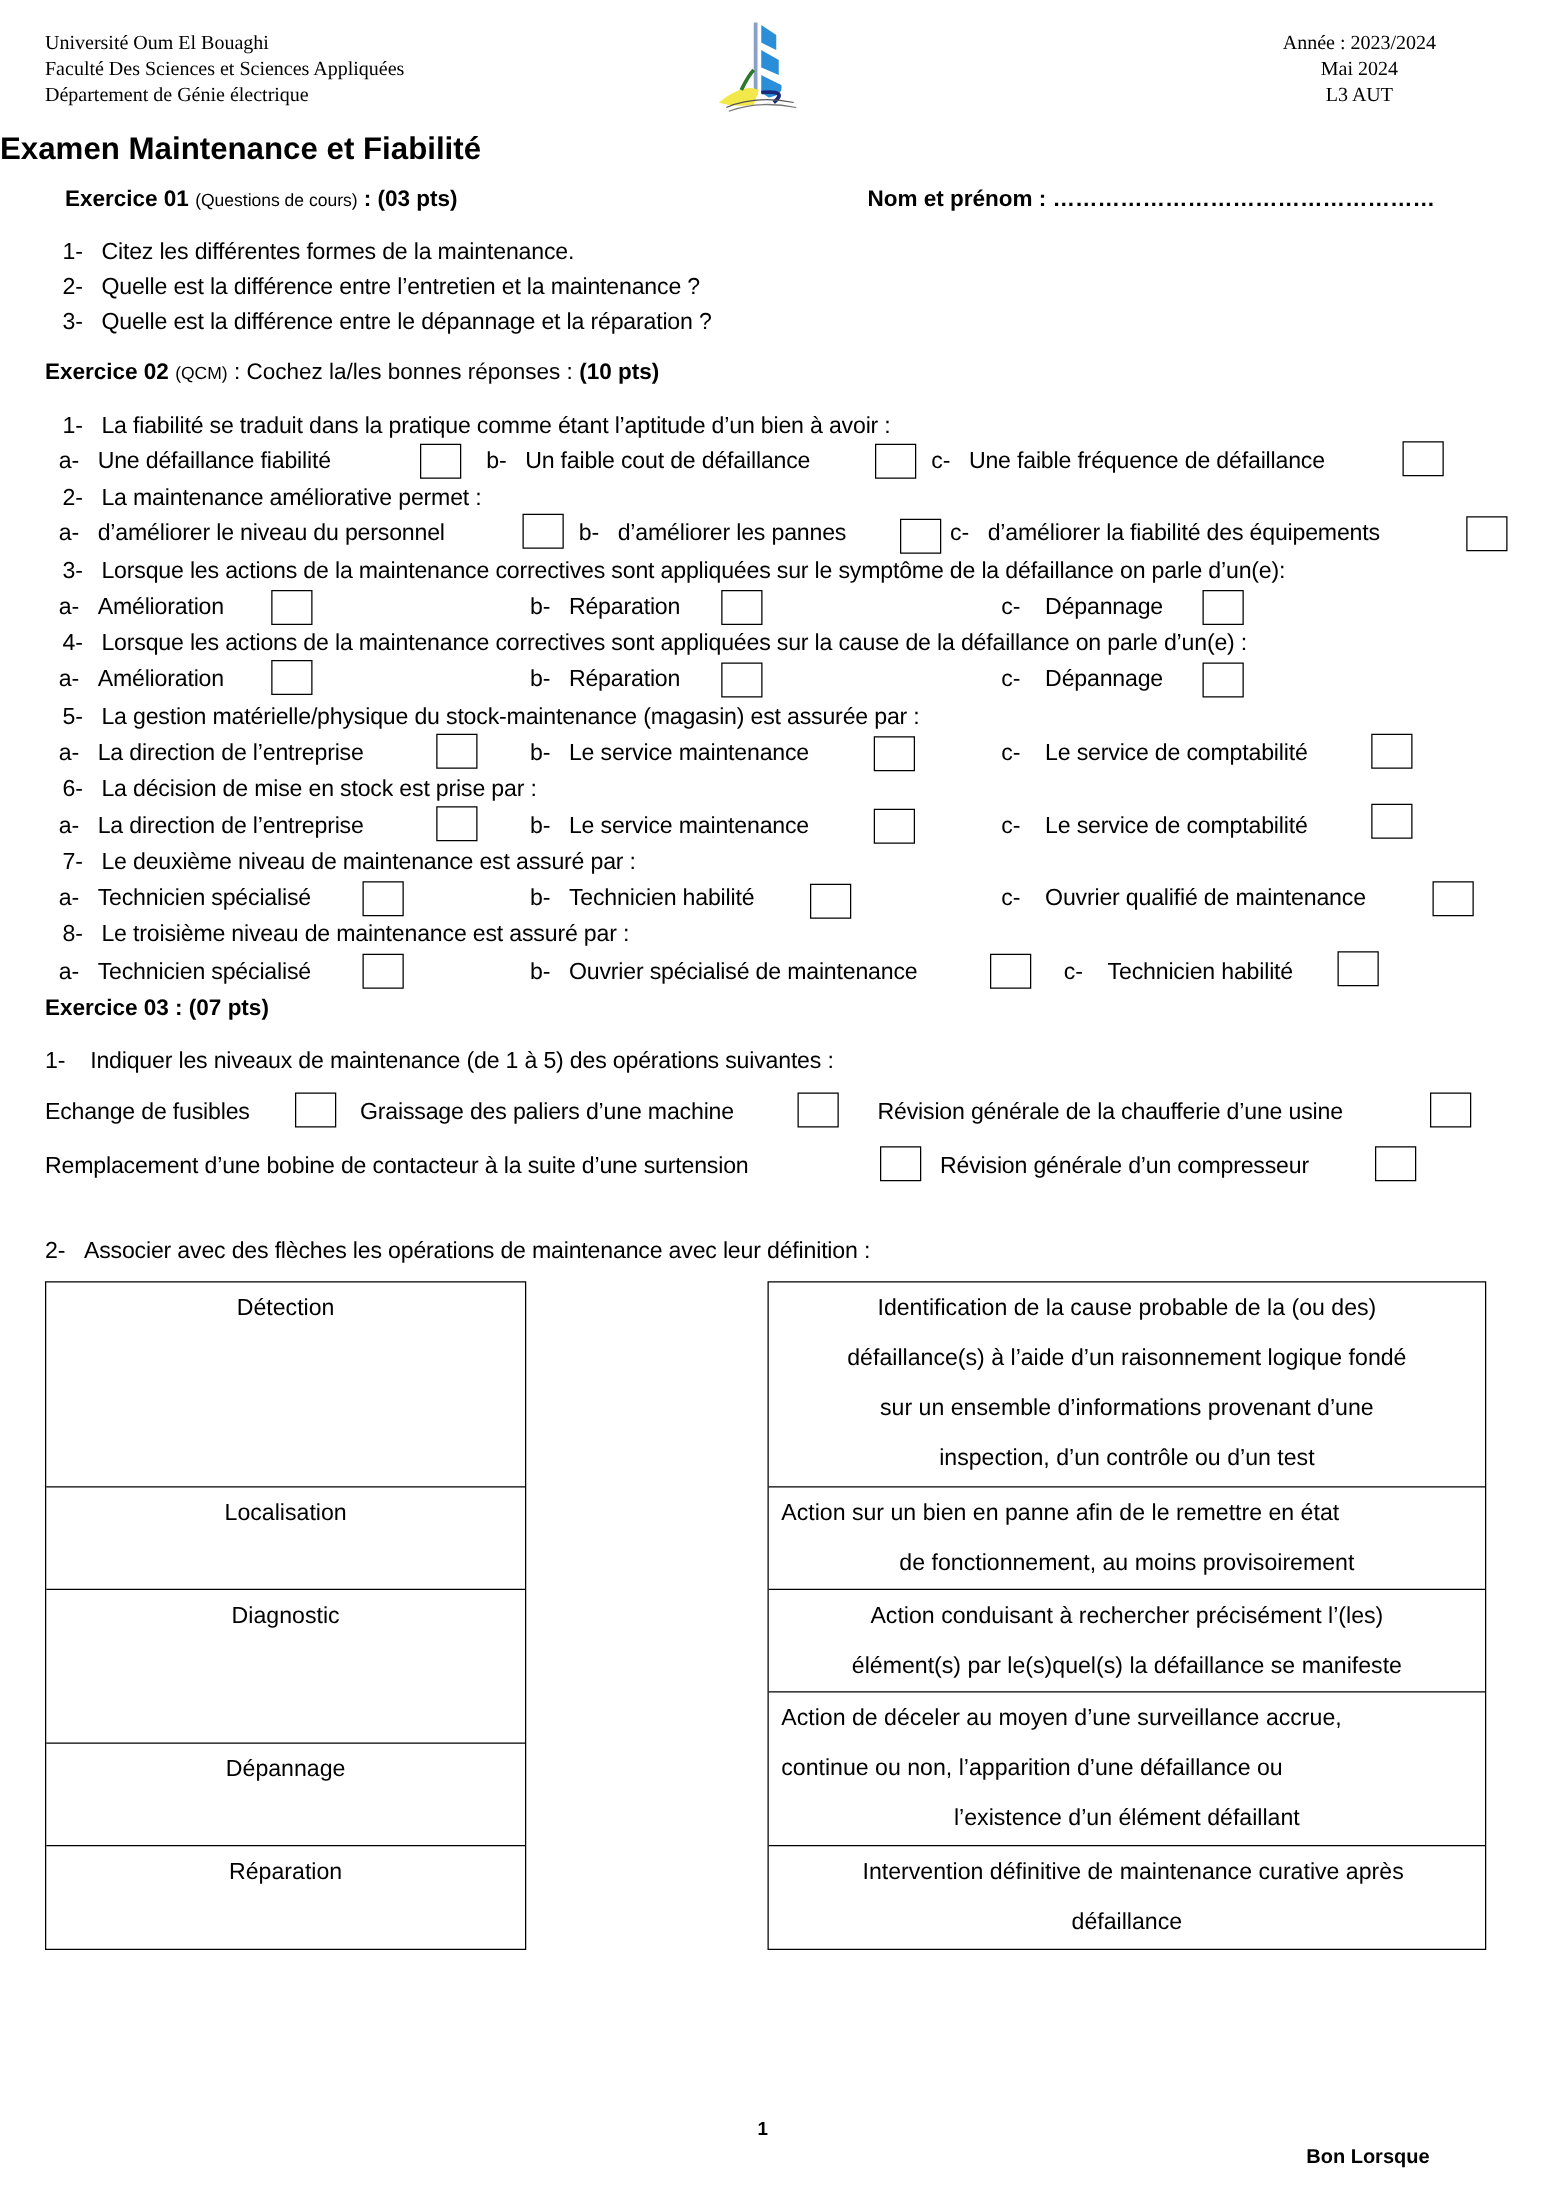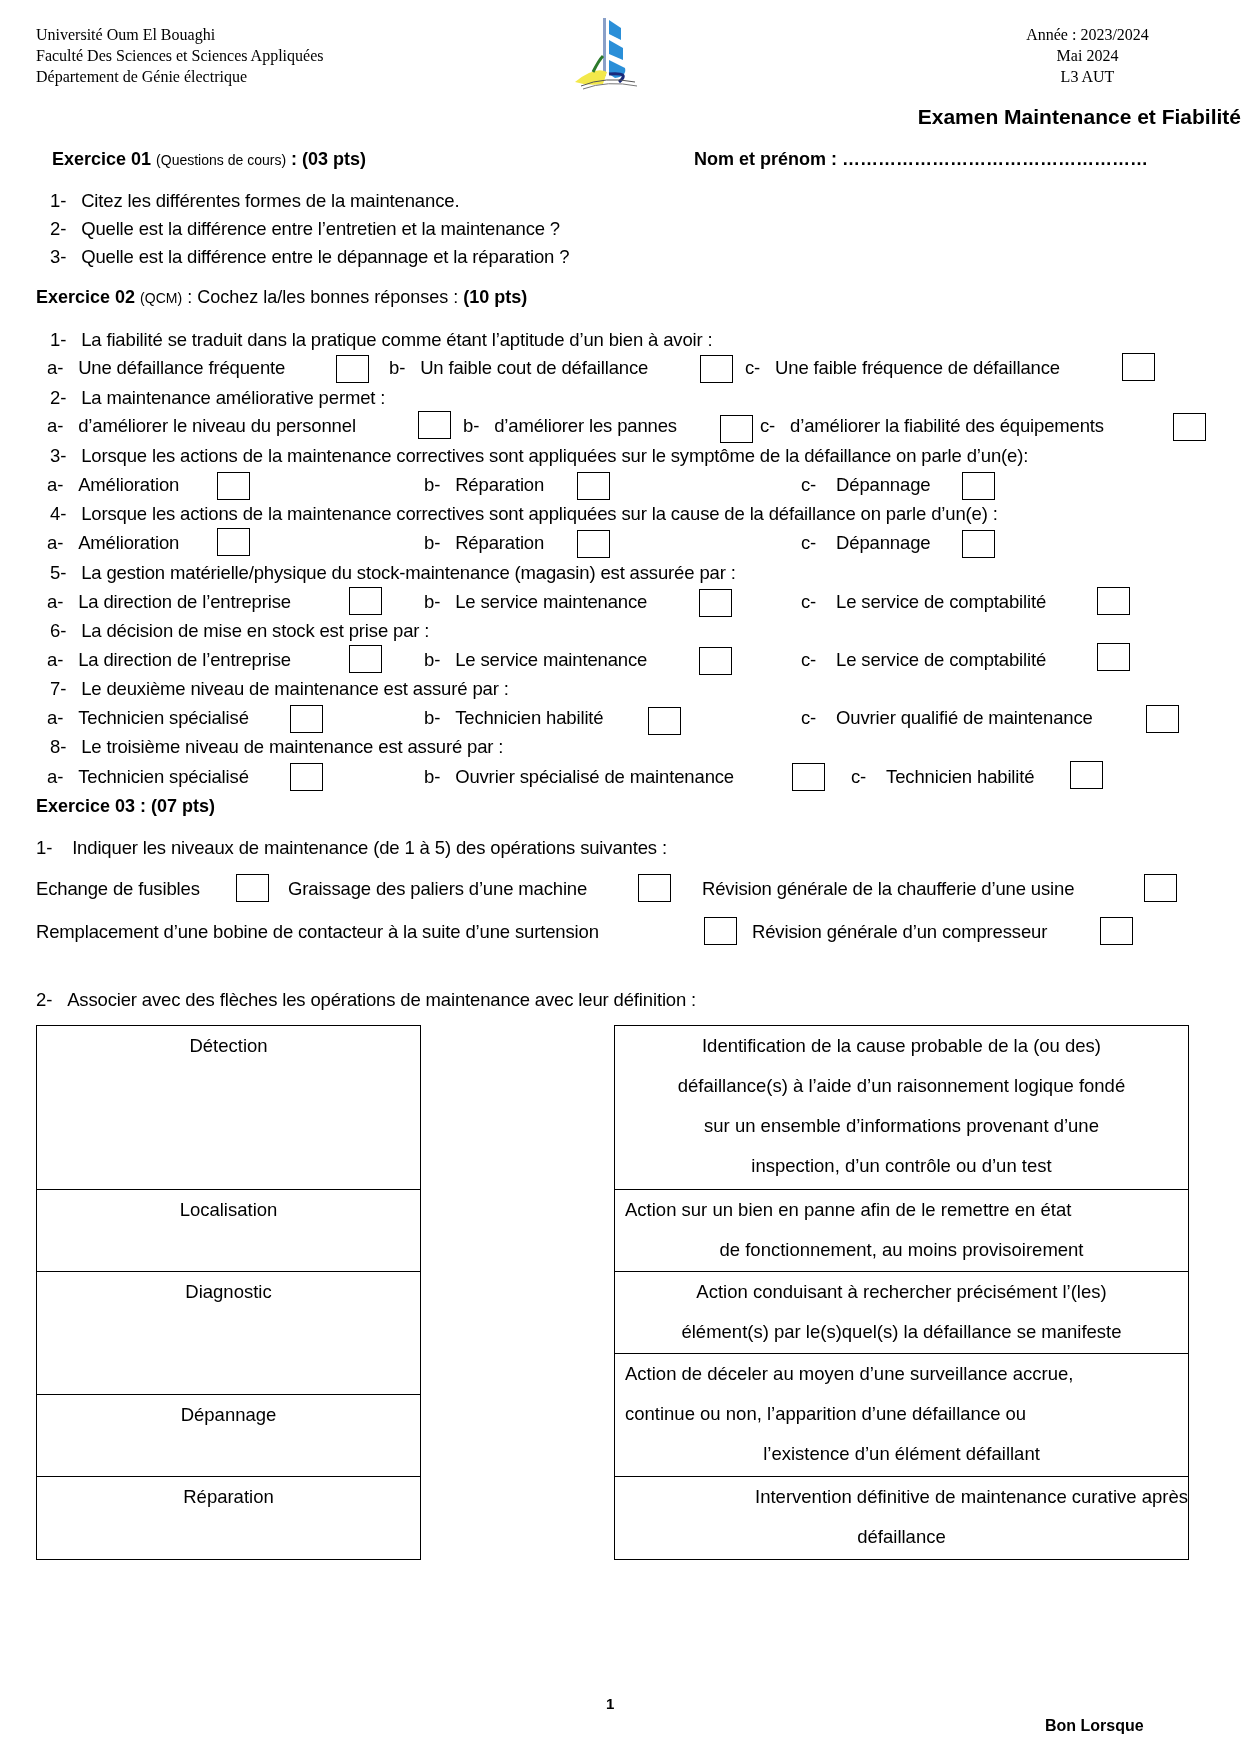--- a/index.html
+++ b/index.html
@@ -3,21 +3,21 @@
 <meta charset="utf-8">
 <style>
   * { box-sizing: border-box; margin: 0; padding: 0; }
   html, body { width: 1241px; height: 1754px; background: #ffffff; }
   body { position: relative; font-family: "Liberation Sans", sans-serif; color: #000; overflow: hidden; }
   .serif { font-family: "Liberation Serif", serif; }
   .abs { position: absolute; white-space: nowrap; }
   .hdr-left { left: 36px; top: 24px; font-size: 16px; line-height: 21px; }
   .hdr-right { left: 1000px; top: 24px; font-size: 16px; line-height: 21px; text-align: center; width: 175px; }
   .logo { left: 565px; top: 16px; width: 80px; height: 76px; }
-  .title { left: 0; width: 1241px; top: 105px; text-align: right; font-weight: bold; font-size: 21px; }
+  .title { left: 0; width: 1241px; top: 105px; text-align: left; font-weight: bold; font-size: 25px; }
   .ex-title { font-size: 18px; }
   .ex-title b { font-weight: bold; }
   .ex-title small { font-size: 14px; }
   .q { font-size: 18.5px; letter-spacing: -0.15px; }
   .box { position: absolute; width: 33px; height: 28px; border: 1.5px solid #000; background: #fff; }
   .mtable { position: absolute; border: 1.5px solid #000; }
   .mcell { border-bottom: 1.5px solid #000; text-align: center; font-size: 18.5px; line-height: 40px; }
   .mcell:last-child { border-bottom: none; }
   .footer-page { left: 606px; top: 1695px; font-weight: bold; font-size: 15px; }
   .footer-bc { left: 1045px; top: 1717px; font-weight: bold; font-size: 16px; }
@@ -65,21 +65,21 @@
 <div class="abs q" style="left:50px; top:246px;"><span>3-</span>&nbsp;&nbsp;&nbsp;<span>Quelle est la différence entre le dépannage et la réparation ?</span></div>
 
 <div class="abs ex-title" style="left:36px; top:287px;">
   <b>Exercice 02</b>
   <small>(QCM)</small>
   <span>: Cochez la/les bonnes réponses :</span>
   <b>(10 pts)</b>
 </div>
 
 <div class="abs q" style="left:50px; top:329px;"><span>1-</span>&nbsp;&nbsp;&nbsp;<span>La fiabilité se traduit dans la pratique comme étant l’aptitude d’un bien à avoir :</span></div>
-<div class="abs q" style="left:47px; top:357px;"><span>a-</span>&nbsp;&nbsp;&nbsp;<span>Une défaillance fréquente</span></div>
+<div class="abs q" style="left:47px; top:357px;"><span>a-</span>&nbsp;&nbsp;&nbsp;<span>Une défaillance fiabilité</span></div>
 <div class="box" style="left:336px; top:355px;"></div>
 <div class="abs q" style="left:389px; top:357px;"><span>b-</span>&nbsp;&nbsp;&nbsp;<span>Un faible cout de défaillance</span></div>
 <div class="box" style="left:700px; top:355px;"></div>
 <div class="abs q" style="left:745px; top:357px;"><span>c-</span>&nbsp;&nbsp;&nbsp;<span>Une faible fréquence de défaillance</span></div>
 <div class="box" style="left:1122px; top:353px;"></div>
 
 <div class="abs q" style="left:50px; top:387px;"><span>2-</span>&nbsp;&nbsp;&nbsp;<span>La maintenance améliorative permet :</span></div>
 <div class="abs q" style="left:47px; top:415px;"><span>a-</span>&nbsp;&nbsp;&nbsp;<span>d’améliorer le niveau du personnel</span></div>
 <div class="box" style="left:418px; top:411px;"></div>
 <div class="abs q" style="left:463px; top:415px;"><span>b-</span>&nbsp;&nbsp;&nbsp;<span>d’améliorer les pannes</span></div>
@@ -175,19 +175,19 @@
   <div class="mcell" style="height:82px;">
     <div>Action conduisant à rechercher précisément l’(les)</div>
     <div>élément(s) par le(s)quel(s) la défaillance se manifeste</div>
   </div>
   <div class="mcell" style="height:123px;">
     <div style="text-align:left; padding-left:10px;">Action de déceler au moyen d’une surveillance accrue,</div>
     <div style="text-align:left; padding-left:10px;">continue ou non, l’apparition d’une défaillance ou</div>
     <div>l’existence d’un élément défaillant</div>
   </div>
   <div class="mcell" style="height:82px;">
-    <div style="text-align:right; padding-left:10px;">Intervention définitive de maintenance curative après</div>
+    <div style="text-align:center; padding-left:10px;">Intervention définitive de maintenance curative après</div>
     <div>défaillance</div>
   </div>
 </div>
 
 <div class="abs footer-page">1</div>
 <div class="abs footer-bc">Bon Lorsque</div>
 
 </body></html>

